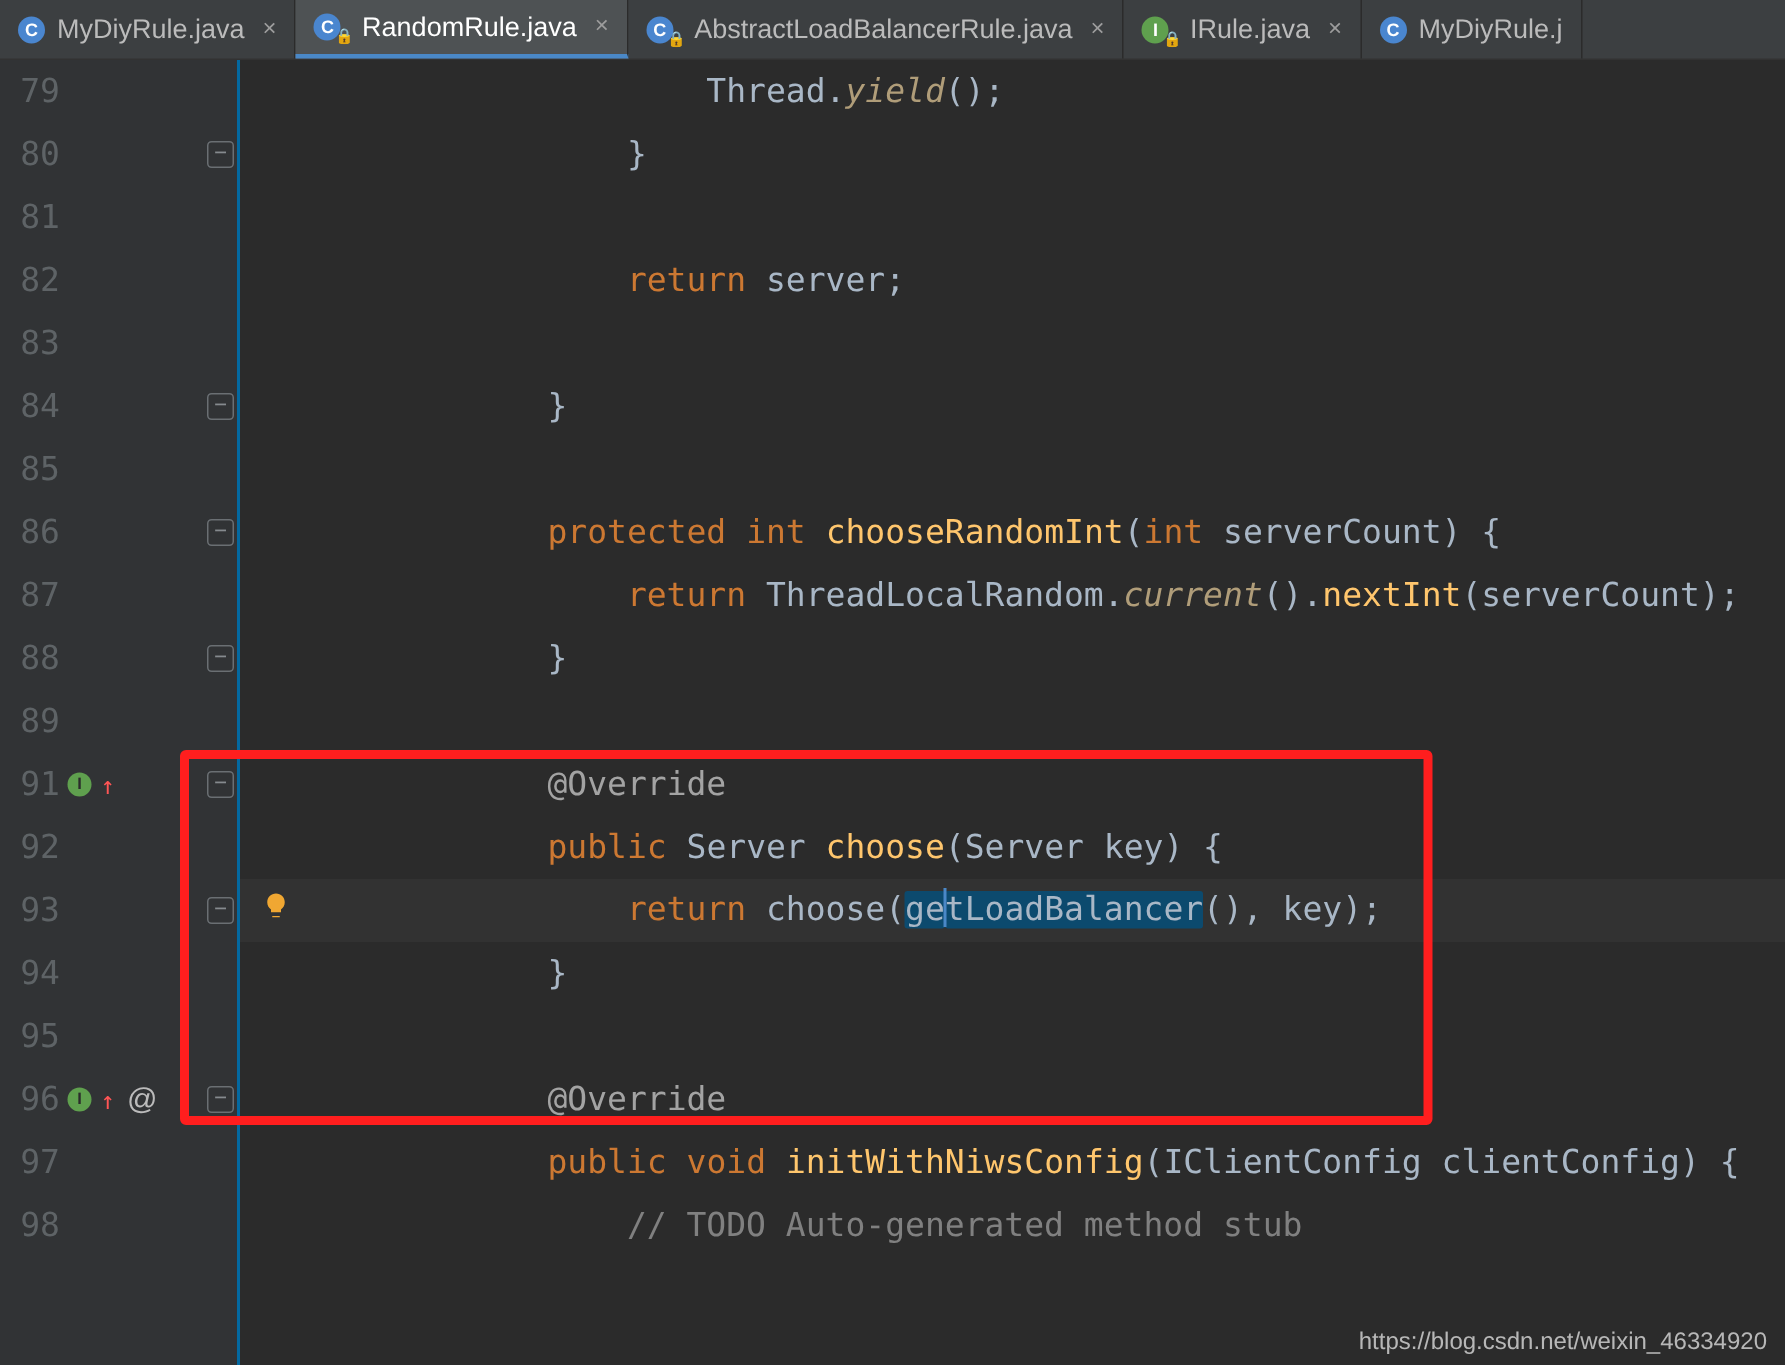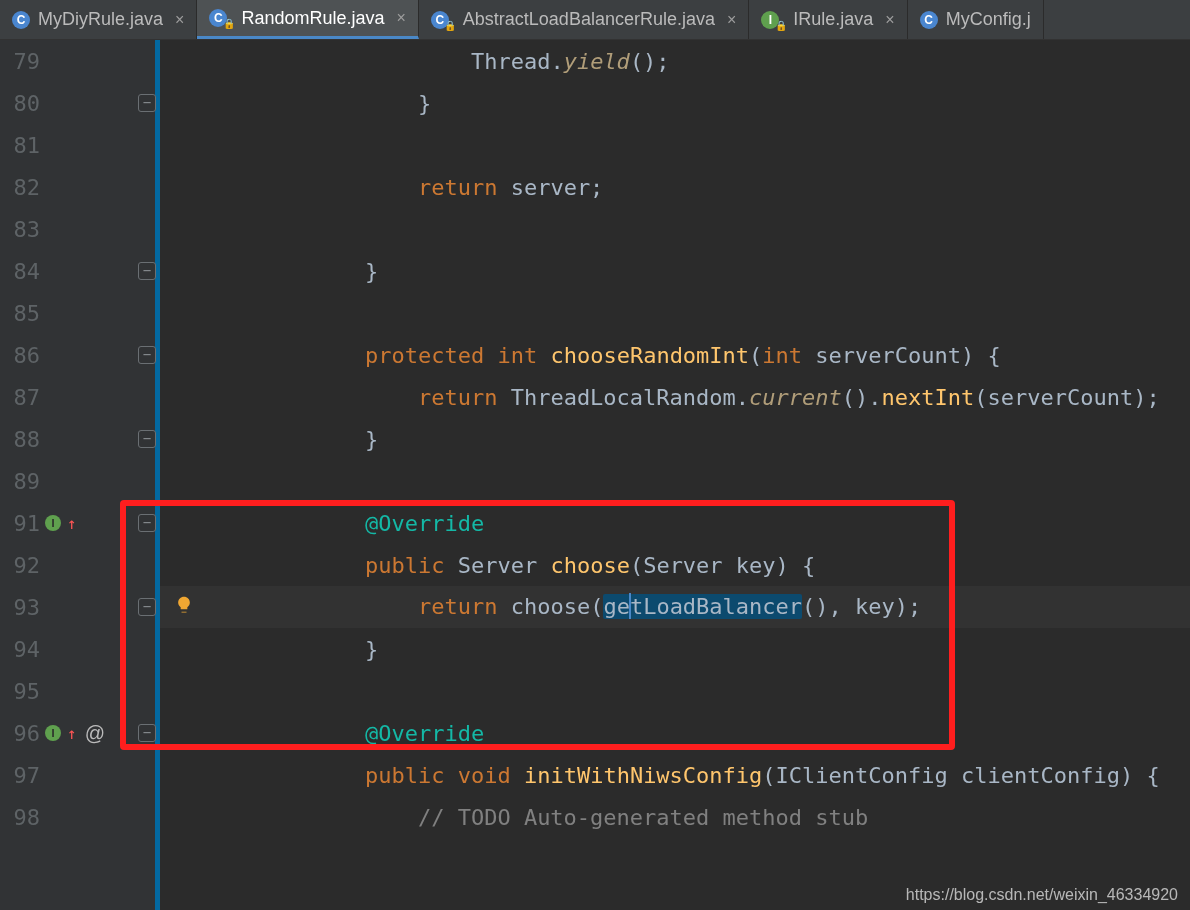--- a/index.html
+++ b/index.html
@@ -65,21 +65,21 @@
   .editor {
     position: relative;
     height: calc(100% - 40px);
     overflow: hidden;
   }
   .gutter {
     position: absolute;
     left: 0; top: 0; bottom: 0;
     width: 160px;
     background: #313335;
-    border-right: 5px solid #0369a1;
+    border-right: 2px solid #0369a1;
   }
   .code-area {
     position: absolute;
     left: 160px; right: 0; top: 0; bottom: 0;
   }
 
   .line {
     height: 42px;
     display: flex;
     align-items: center;
@@ -124,21 +124,21 @@
   }
 
   .code {
     white-space: pre;
     padding-left: 0;
   }
 
   .kw    { color: #cc7832; }
   .method{ color: #ffc66d; }
   .methodI { color: #b09d79; font-style: italic; }
-  .ann   { color: #14b8a6; text-align: center; }
+  .ann   { color: #a3a3a3; text-align: center; }
   .punct { color: #a9b7c6; }
   .cmt   { color: #808080; }
   .ident { color: #a9b7c6; }
 
   .selword { background:#0c4a6e; border-radius:2px; }
   .cursor {
     display:inline-block;
     width:2px;height:26px;
     background:#4a88c7;
     vertical-align:middle;
@@ -194,21 +194,21 @@
       <span class="close">×</span>
     </div>
     <div class="tab">
       <span class="file-icon i">I</span>
       <span class="lock">🔒</span>
       <span>IRule.java</span>
       <span class="close">×</span>
     </div>
     <div class="tab">
       <span class="file-icon c">C</span>
-      <span>MyConfig.j</span>
+      <span>MyDiyRule.j</span>
     </div>
   </div>
 
 <div class="editor">
   <div class="gutter" id="gutter">
       <div class="line">
         <span class="ln">79</span>
       </div>
       <div class="line">
         <span class="ln">80</span>

